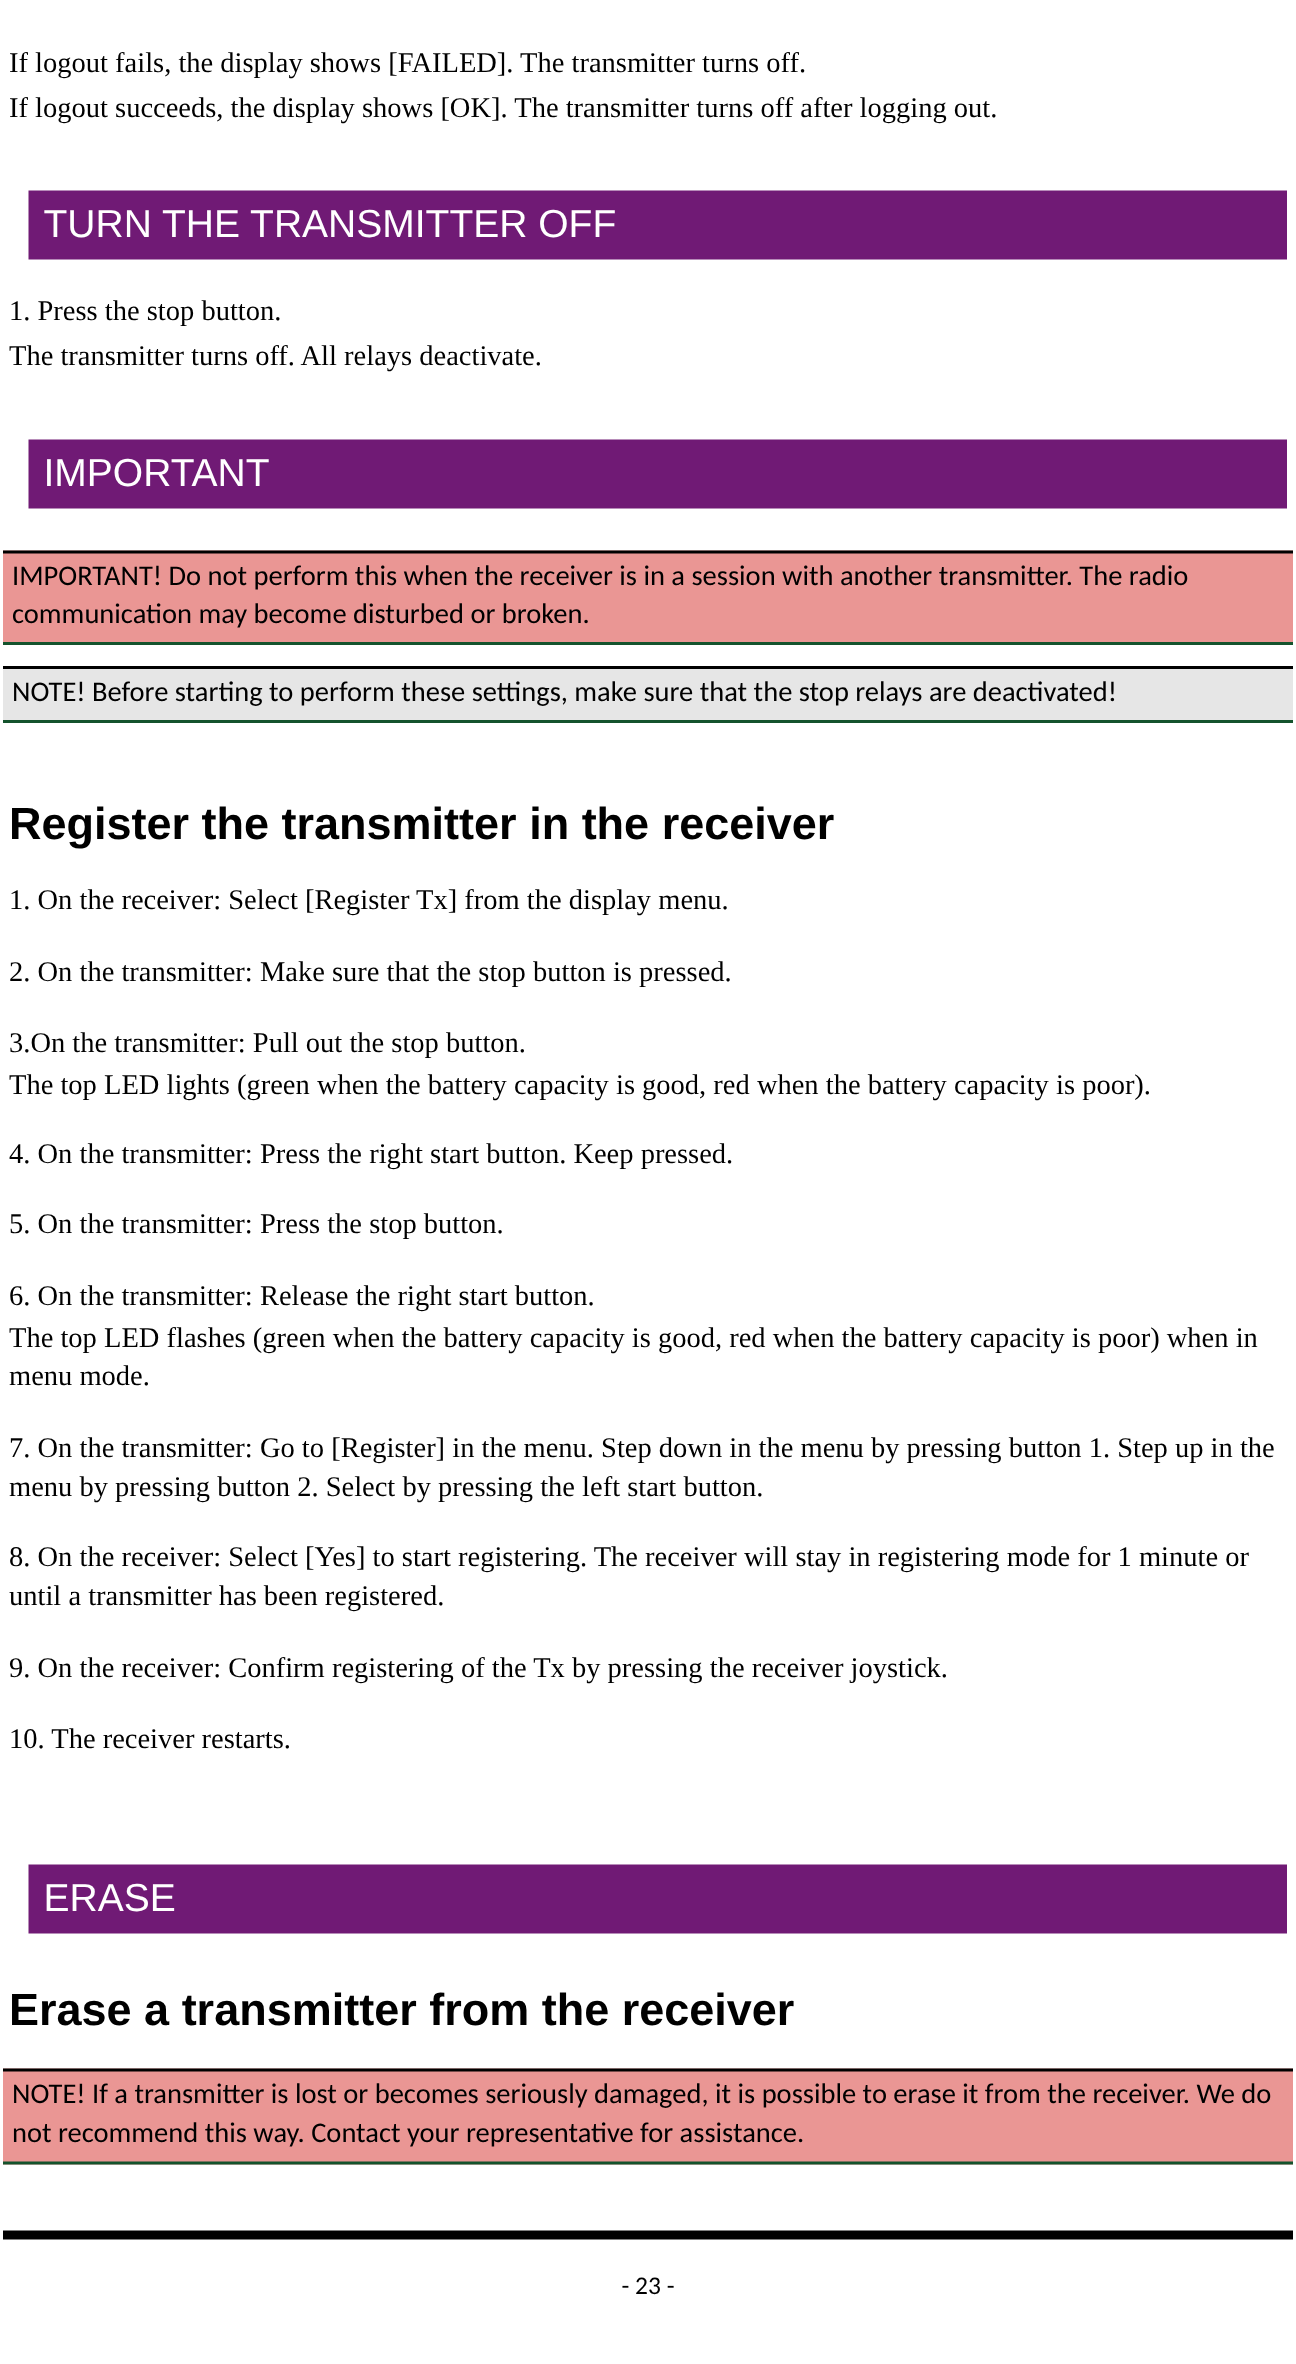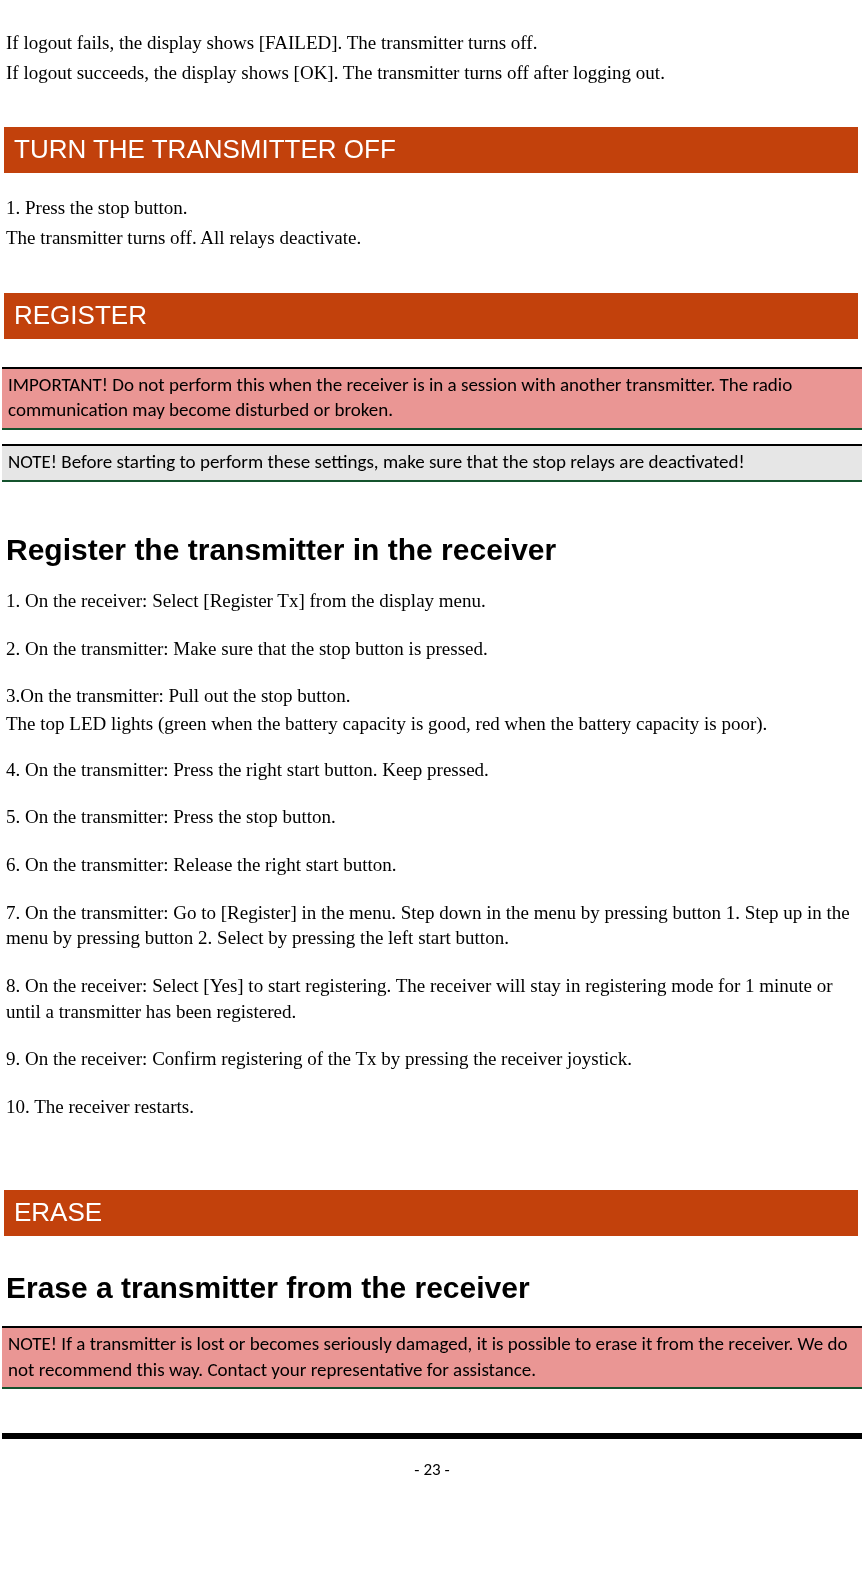--- a/index.html
+++ b/index.html
@@ -19,25 +19,25 @@
     position: relative;
   }
   .body-text {
     margin: 0 6px 0 6px;
   }
   p {
     margin: 0 0 4px 0;
     font-family: Liberation Serif, serif;
   }
   .section-header {
-    background: #c2410c;
+    background: #701a75;
     color: #ffffff;
     font-size: 26px;
     padding: 5px 10px 6px 10px;
-    margin: 42px 6px 22px 4px;
+    margin: 42px 6px 22px 19px;
     font-family: Arial, "Helvetica Neue", Helvetica, sans-serif;
   }
   .callout {
     border-top: 2px solid #000;
     border-bottom: 2px solid #14532d;
     padding: 3px 6px 5px 6px;
     margin: 0 2px 14px 2px;
   }
   .callout-pink {
     background: #ea9694;
@@ -77,21 +77,21 @@
     <p>If logout succeeds, the display shows [OK]. The transmitter turns off after logging out.</p>
   </div>
 
   <div class="section-header">TURN THE TRANSMITTER OFF</div>
 
   <div class="body-text">
     <p>1. Press the stop button.</p>
     <p>The transmitter turns off. All relays deactivate.</p>
   </div>
 
-  <div class="section-header">REGISTER</div>
+  <div class="section-header">IMPORTANT</div>
 
   <div class="register-callouts">
     <div class="callout callout-pink">
       <span>IMPORTANT! Do not perform this when the receiver is in a session with another transmitter. The radio communication may become disturbed or broken.</span>
     </div>
     <div class="callout callout-grey">
       <span>NOTE! Before starting to perform these settings, make sure that the stop relays are deactivated!</span>
     </div>
   </div>
 
@@ -101,20 +101,21 @@
     <p>1. On the receiver: Select [Register Tx] from the display menu.</p>
     <p>2. On the transmitter: Make sure that the stop button is pressed.</p>
     <div style="margin-bottom:20px">
       <p style="margin-bottom:2px">3.On the transmitter: Pull out the stop button.</p>
       <p style="margin-bottom:0">The top LED lights (green when the battery capacity is good, red when the battery capacity is poor).</p>
     </div>
     <p>4. On the transmitter: Press the right start button. Keep pressed.</p>
     <p>5. On the transmitter: Press the stop button.</p>
     <div style="margin-bottom:22px">
       <p style="margin-bottom:2px">6. On the transmitter: Release the right start button.</p>
+      <p style="margin-bottom:0">The top LED flashes (green when the battery capacity is good, red when the battery capacity is poor) when in menu mode.</p>
     </div>
     <p>7. On the transmitter: Go to [Register] in the menu. Step down in the menu by pressing button 1. Step up in the menu by pressing button 2. Select by pressing the left start button.</p>
     <p>8. On the receiver: Select [Yes] to start registering. The receiver will stay in registering mode for 1 minute or until a transmitter has been registered.</p>
     <p>9. On the receiver: Confirm registering of the Tx by pressing the receiver joystick.</p>
     <p>10. The receiver restarts.</p>
   </div>
 
   <div class="section-header" style="margin-top:70px">ERASE</div>
 
   <h3 class="sub" style="margin-top:32px">Erase a transmitter from the receiver</h3>

